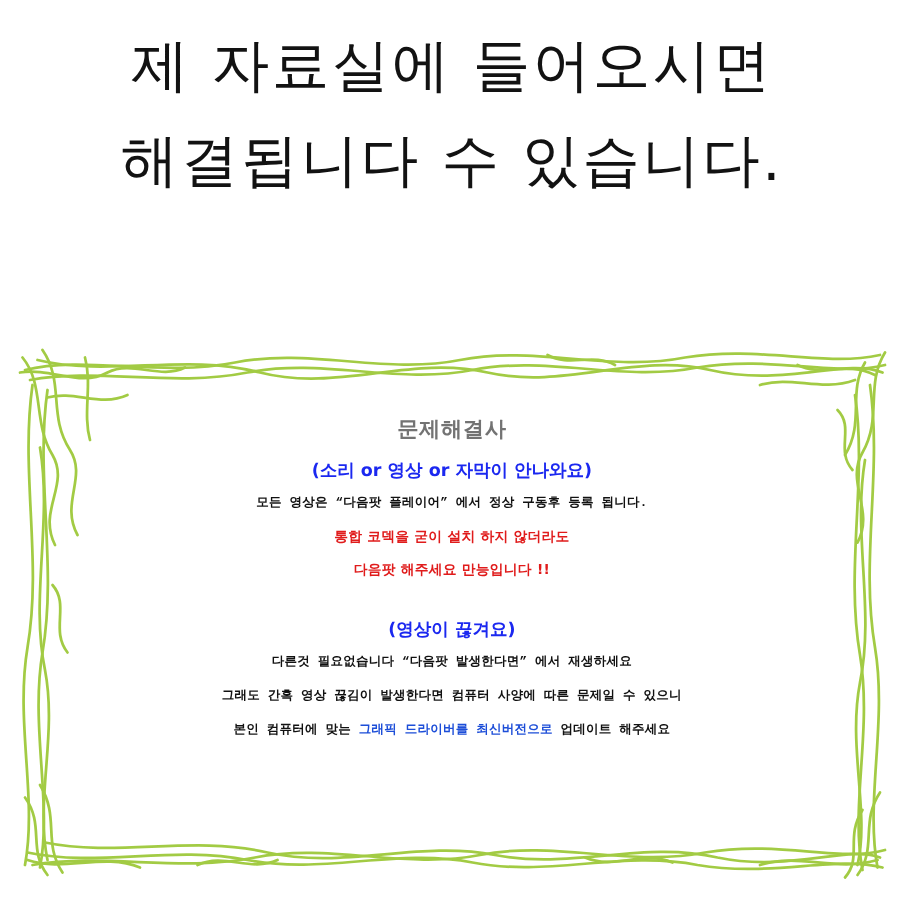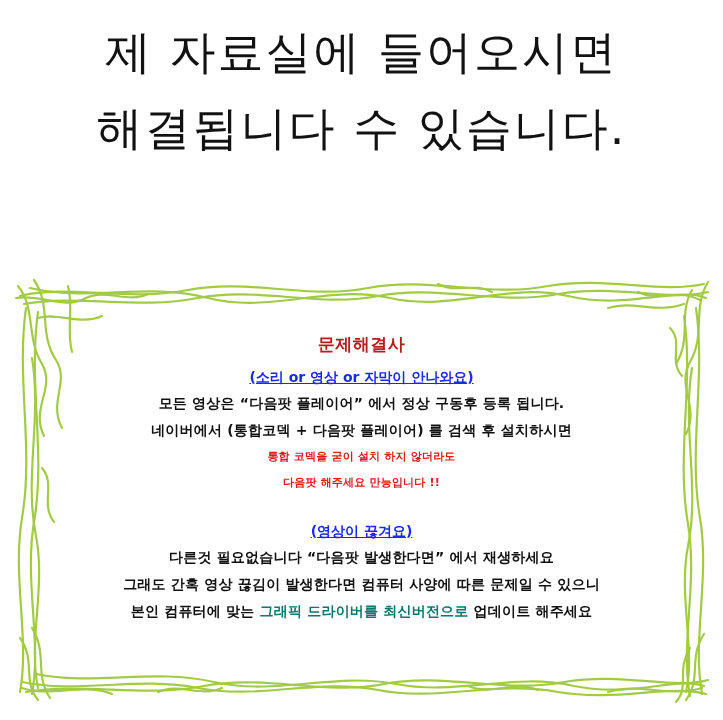--- a/index.html
+++ b/index.html
@@ -58,48 +58,48 @@
   .content {
     position: absolute;
     left: 0;
     top: 330px;
     width: 723px;
     text-align: center;
   }
   .c-title {
     font-size: 17px;
     font-weight: bold;
-    color: #b91c1c;
+    color: #737373;
     line-height: 28px;
     letter-spacing: 0.5px;
   }
   .c-sub {
     font-size: 14px;
     font-weight: bold;
     color: #1b28f0;
     line-height: 26px;
-    text-decoration: underline;
   }
   .c-body {
-    font-size: 14px;
+    font-size: 10px;
     font-weight: bold;
     color: #111111;
     line-height: 27px;
     letter-spacing: 0.2px;
+    font-family: Liberation Mono, monospace;
   }
   .c-warn {
     font-size: 11px;
     font-weight: bold;
     color: #e01b1b;
     line-height: 26px;
     letter-spacing: 0.2px;
   }
   .gap-sm { height: 6px; }
   .gap-md { height: 22px; }
-  .red-inline { color: #0f766e; }
+  .red-inline { color: #1d4ed8; }
 </style>
 </head>
 <body>
 
 <div class="page">
 
   <div class="headline">
     <div class="headline-line l1">제 자료실에 들어오시면</div>
     <div class="headline-line l3">해결됩니다 수 있습니다.</div>
   </div>
@@ -154,21 +154,20 @@
 
   <div class="content">
 
     <div class="c-title">문제해결사</div>
 
     <div class="gap-sm"></div>
 
     <div class="c-sub">(소리 or 영상 or 자막이 안나와요)</div>
 
     <div class="c-body">모든 영상은 “다음팟 플레이어” 에서 정상 구동후 등록 됩니다.</div>
-    <div class="c-body">네이버에서 (통합코덱 + 다음팟 플레이어) 를 검색 후 설치하시면</div>
 
     <div class="c-warn">통합 코덱을 굳이 설치 하지 않더라도</div>
     <div class="c-warn">다음팟 해주세요 만능입니다 !!</div>
 
     <div class="gap-md"></div>
 
     <div class="c-sub">(영상이 끊겨요)</div>
 
     <div class="c-body">다른것 필요없습니다  “다음팟 발생한다면” 에서 재생하세요</div>
     <div class="c-body">그래도 간혹 영상 끊김이 발생한다면 컴퓨터 사양에 따른 문제일 수 있으니</div>

